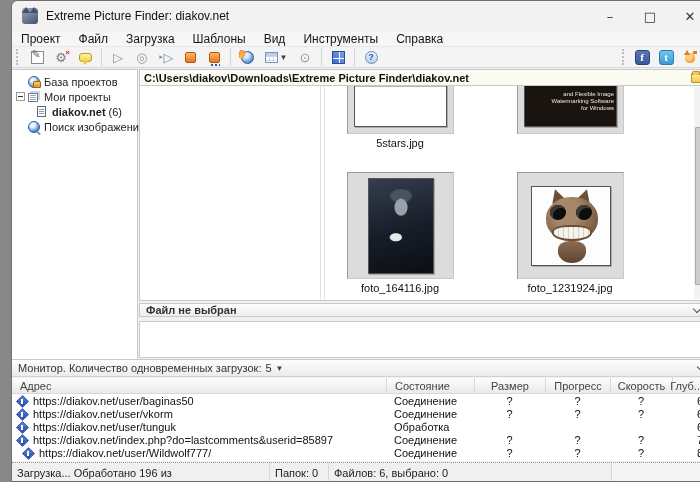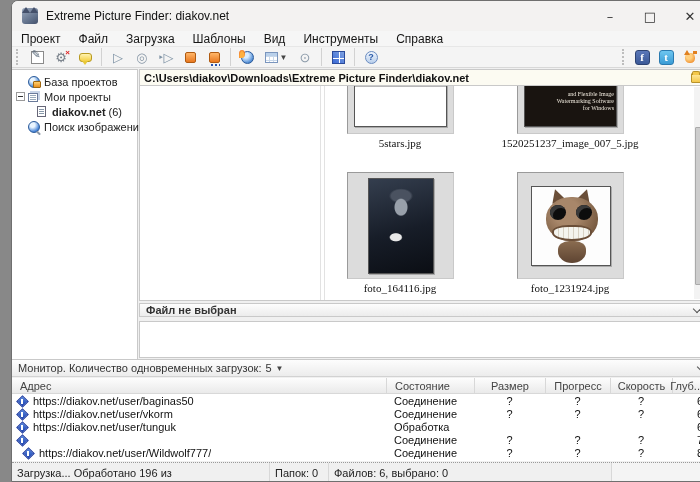--- a/index.html
+++ b/index.html
@@ -100,21 +100,21 @@
              border:1px solid #c9c9c9; display:flex; align-items:center; padding:0 4px;gap:16px; }
   .path-text { font-weight:bold; font-size:11px; color:#111; flex:1; white-space:nowrap; overflow:hidden; }
   .i-folder { width:13px; height:10px; background:linear-gradient(#ffe9a0,#f4c84a); border:1px solid #b8922a;
               border-radius:1px; position:relative; flex:0 0 13px; }
   .i-folder::before { content:""; position:absolute; left:0; top:-3px; width:6px; height:3px;
               background:#f4c84a; border:1px solid #b8922a; border-bottom:none; border-radius:2px 2px 0 0; }
 
   .thumbarea { position:absolute; left:127px; top:85px; width:570px; height:215px; background:#fff;
                border:1px solid #c9c9c9; border-top:none; overflow:hidden; }
   .vdiv { position:absolute; top:0; width:1px; height:100%; background:#e2e2e2; }
-  .thumb-cell { position:absolute; width:107px;font-family:Liberation Serif, serif; }
+  .thumb-cell { position:absolute; width:107px; }
   .thumb-box { width:107px; height:107px; background:#dcdcdc; border:1px solid #9a9a9a;
                border-right-color:#c9c9c9; border-bottom-color:#c9c9c9;
                display:flex; align-items:center; justify-content:center; position:relative; }
   .thumb-label { width:140px; margin-left:-17px; text-align:center; font-size:11px; color:#111; margin-top:3px; }
   .img-frame { border:1px solid #555; box-shadow:1px 1px 0 #aaa; position:relative; overflow:hidden; }
   .img-5stars { width:93px; height:93px; background:#fff; }
   .img-5stars::after { content:""; position:absolute; left:0; top:56%; width:100%; height:1px; background:#b8b8b8; }
   .img-camera { width:93px; height:93px; background:
       radial-gradient(circle at 18px 30px, #f0e2c8 0 8px, #6a5a40 9px 11px, #191410 12px),
       radial-gradient(circle at 55px 18px, #c8b890 0 16px, #403828 17px 21px, transparent 22px),
@@ -328,21 +328,20 @@
     <div class="thumb-cell" style="left:377px; top:-59px;">
       <div class="thumb-box">
         <div class="img-frame img-camera">
           <div class="cam-text">
             <div>and Flexible Image</div>
             <div>Watermarking Software</div>
             <div>for Windows</div>
           </div>
         </div>
       </div>
-      <div class="thumb-label">1520251237_image_007_5.jpg</div>
     </div>
 
     <div class="thumb-cell" style="left:207px; top:86px;">
       <div class="thumb-box">
           <div class="img-frame img-portrait"></div>
         </div>
       <div class="thumb-label">foto_164116.jpg</div>
     </div>
     <div class="thumb-cell" style="left:377px; top:86px;">
       <div class="thumb-box">
@@ -416,20 +415,21 @@
         </div>
       <div class="c-state">Обработка</div>
       <div class="c-size"></div>
       <div class="c-prog"></div>
       <div class="c-speed"></div>
       <div class="c-depth">6</div>
     </div>
     <div class="grid-row">
       <div class="c-addr" style="padding-left:0">
           <span class="url-ico"></span>
+          <span class="url-text">https://diakov.net/index.php?do=lastcomments&amp;userid=85897</span>
         </div>
       <div class="c-state">Соединение</div>
       <div class="c-size">?</div>
       <div class="c-prog">?</div>
       <div class="c-speed">?</div>
       <div class="c-depth">7</div>
     </div>
     <div class="grid-row">
       <div class="c-addr" style="padding-left:6px">
           <span class="url-ico"></span>

